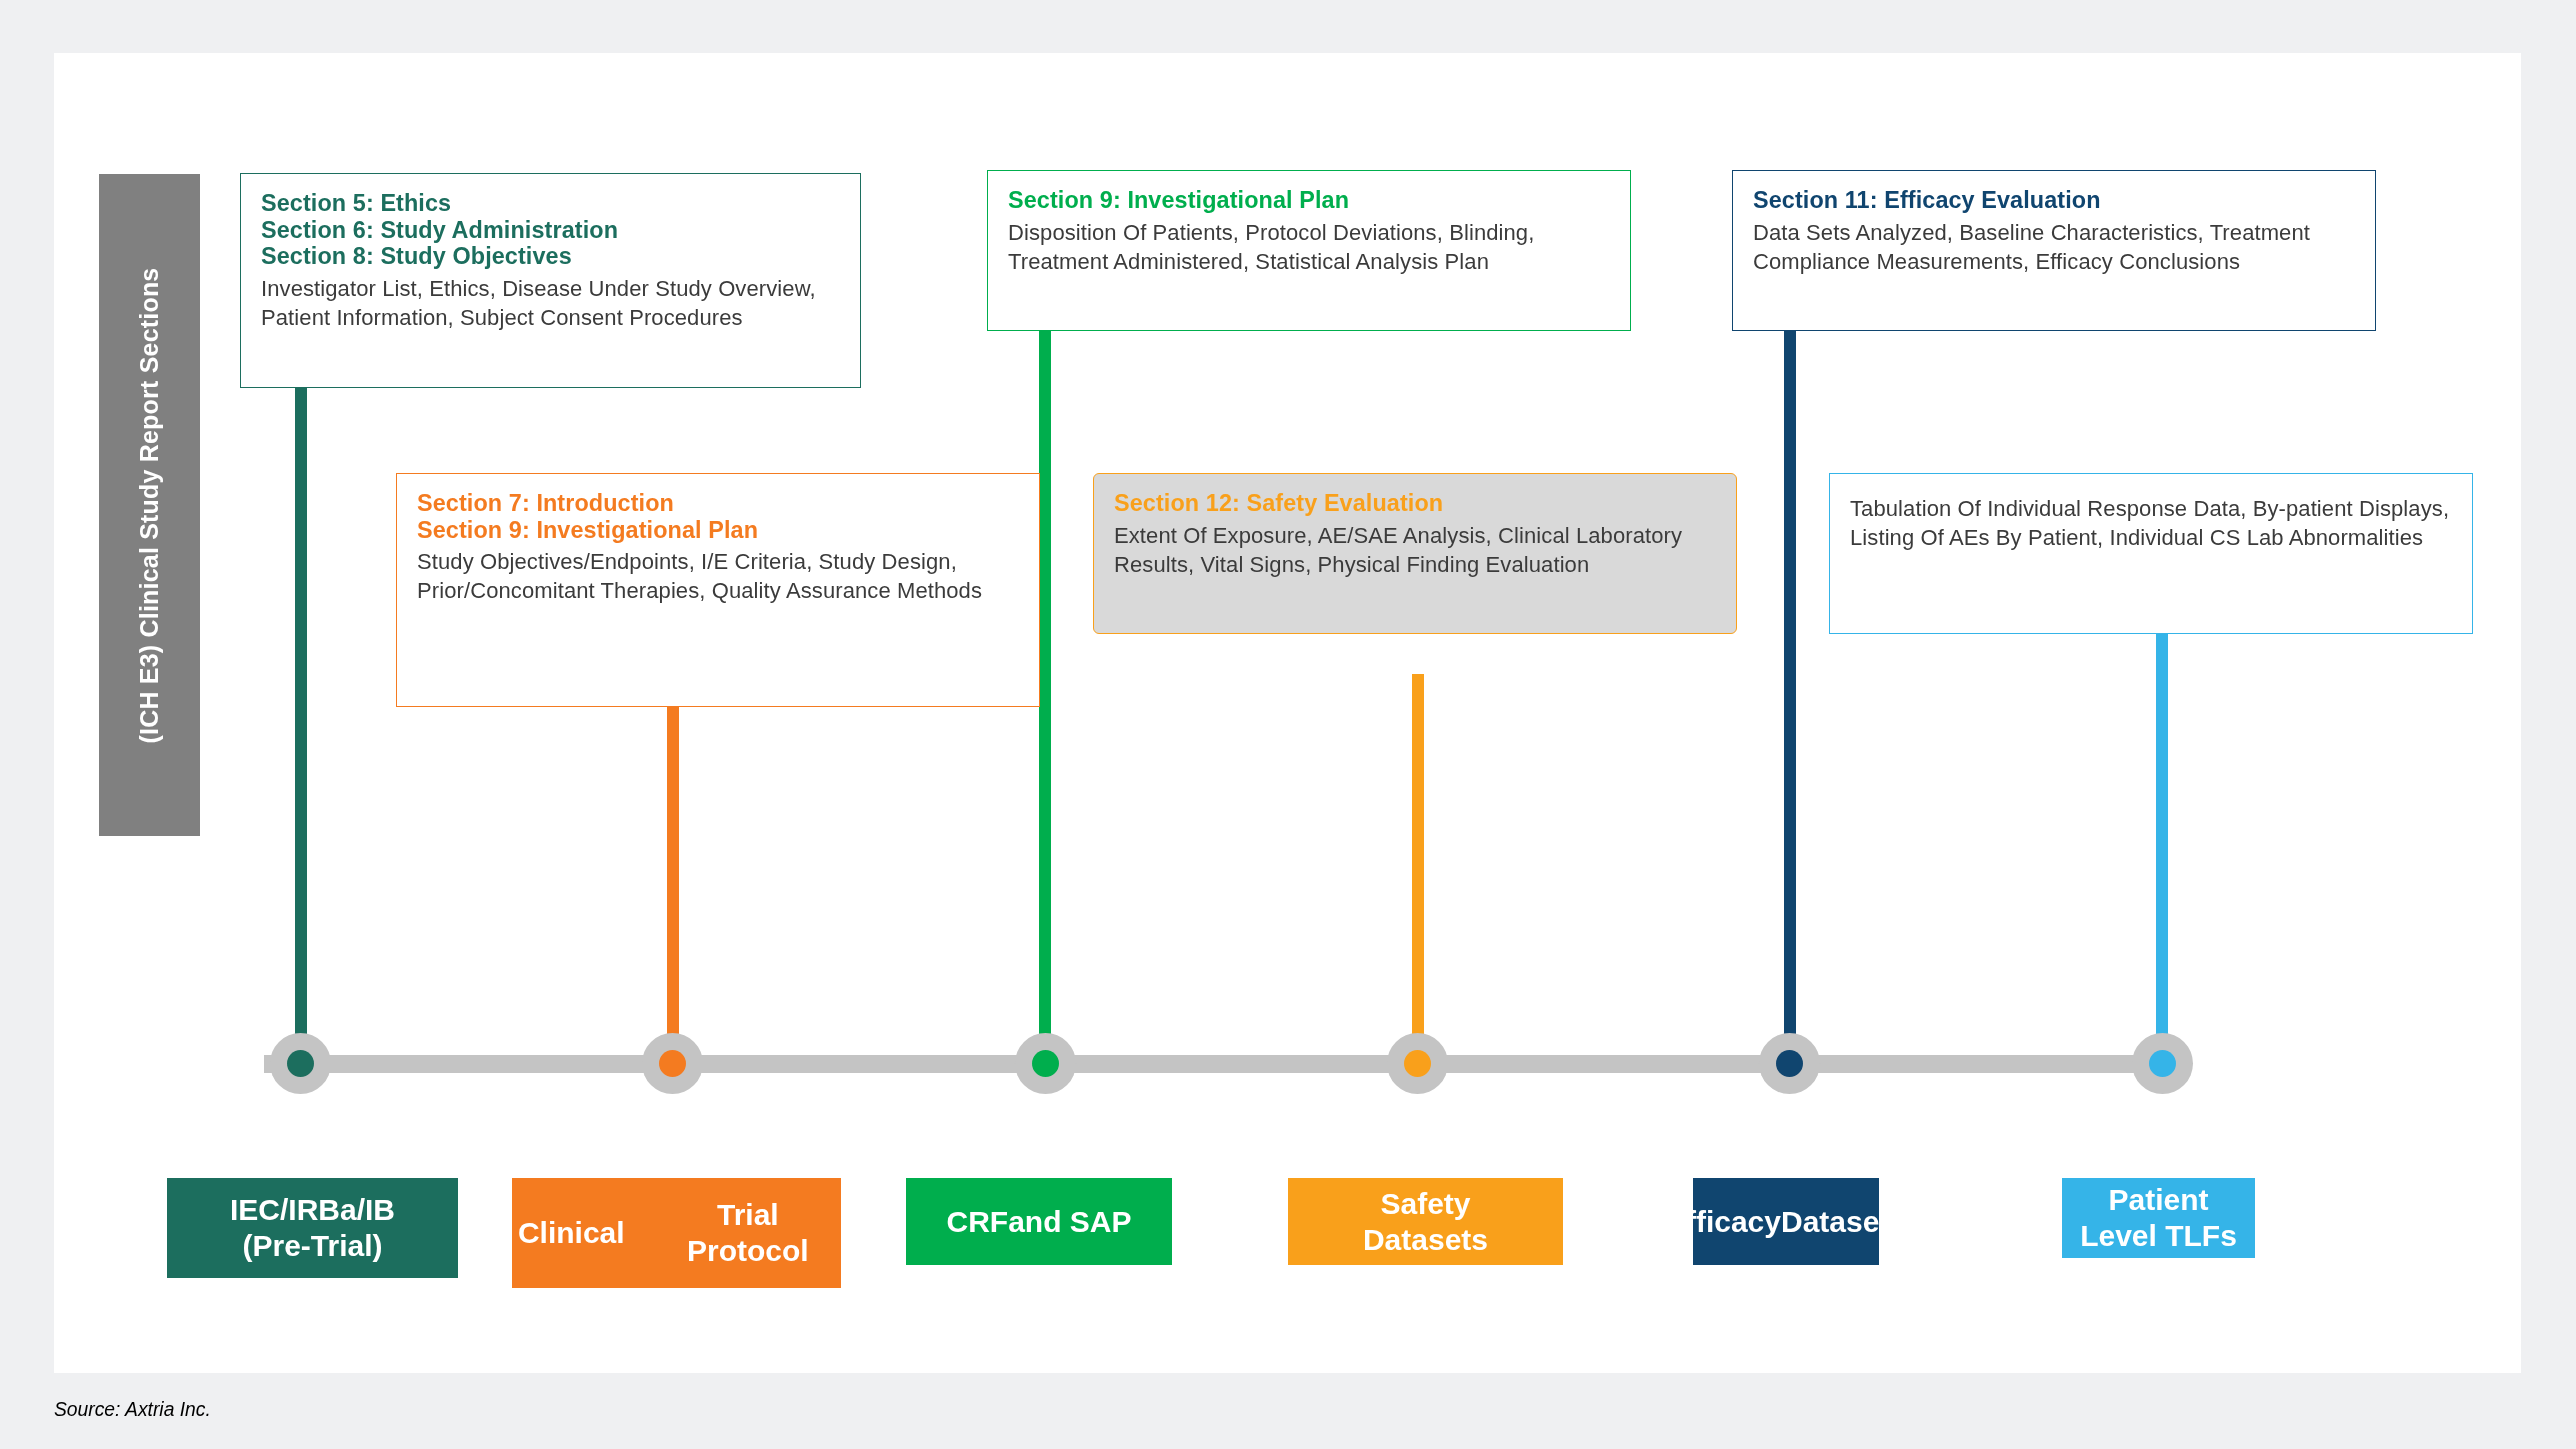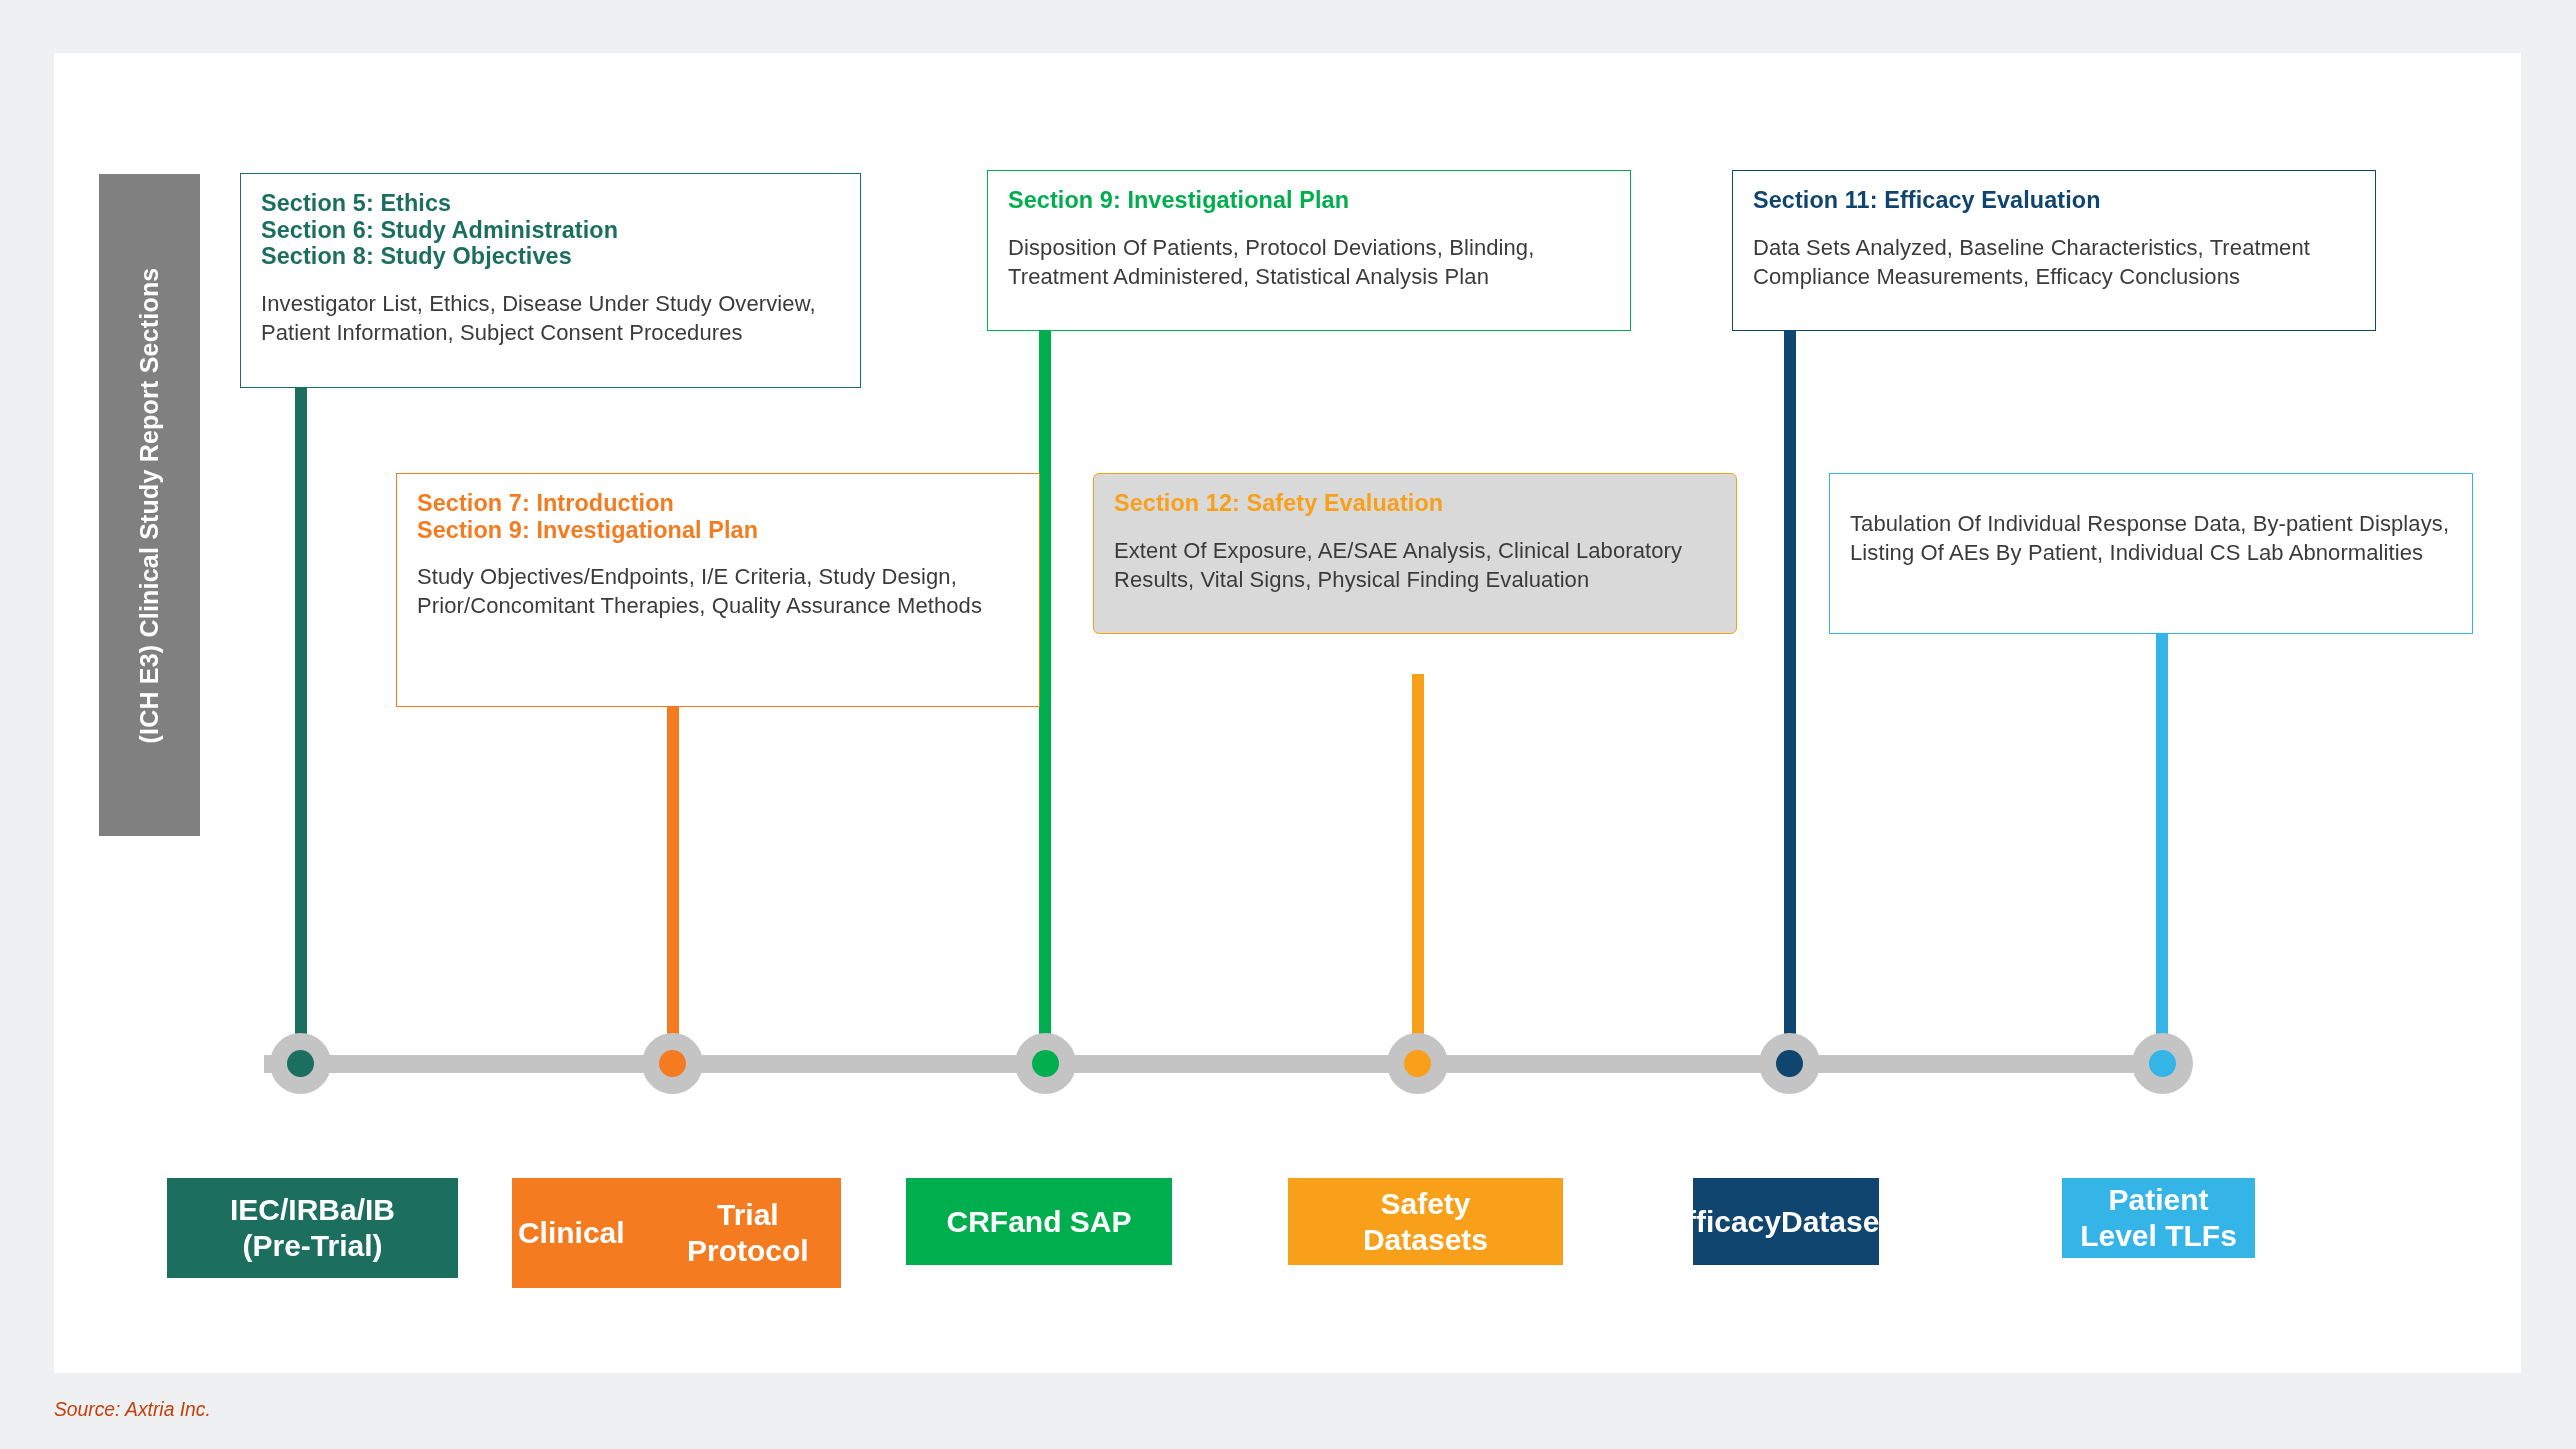--- a/index.html
+++ b/index.html
@@ -69,21 +69,21 @@
   .card .title {
     font-size: 23.4px;
     font-weight: bold;
     line-height: 1.13;
     letter-spacing: 0.1px;
   }
   .card .body {
     font-size: 22px;
     color: #3b3b3b;
     line-height: 1.32;
-    margin-top: 19px;
+    margin-top: 4px;
     letter-spacing: 0.1px;
   }
 
   
   .chip {
     position: absolute;
     display: flex; align-items: center; justify-content: center;
     text-align: center;
     color: #ffffff;
     font-size: 30px;
@@ -91,21 +91,21 @@
     line-height: 1.2;
     padding: 8.2px 5.9px;
   }
 
   
   .source {
     position: absolute;
     left: 54px; top: 1399px;
     font-size: 19.3px;
     font-style: italic;
-    color: #c2410c;
+    color: #000000;
   }
 </style>
 </head>
 <body>
 
 <div id="root">
   <div class="canvas">
 
     <div class="side-label" style="left:45px; top:121px;">
       <span>(ICH E3) Clinical Study Report Sections</span>

